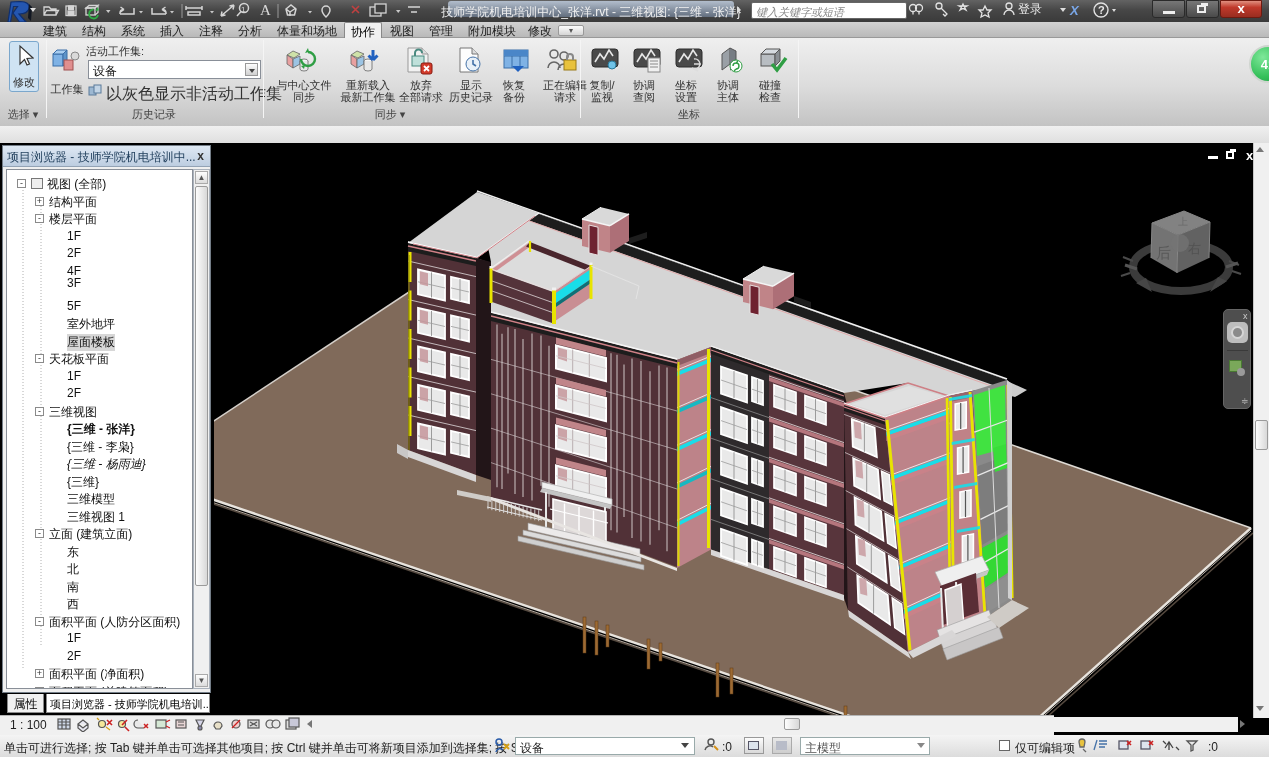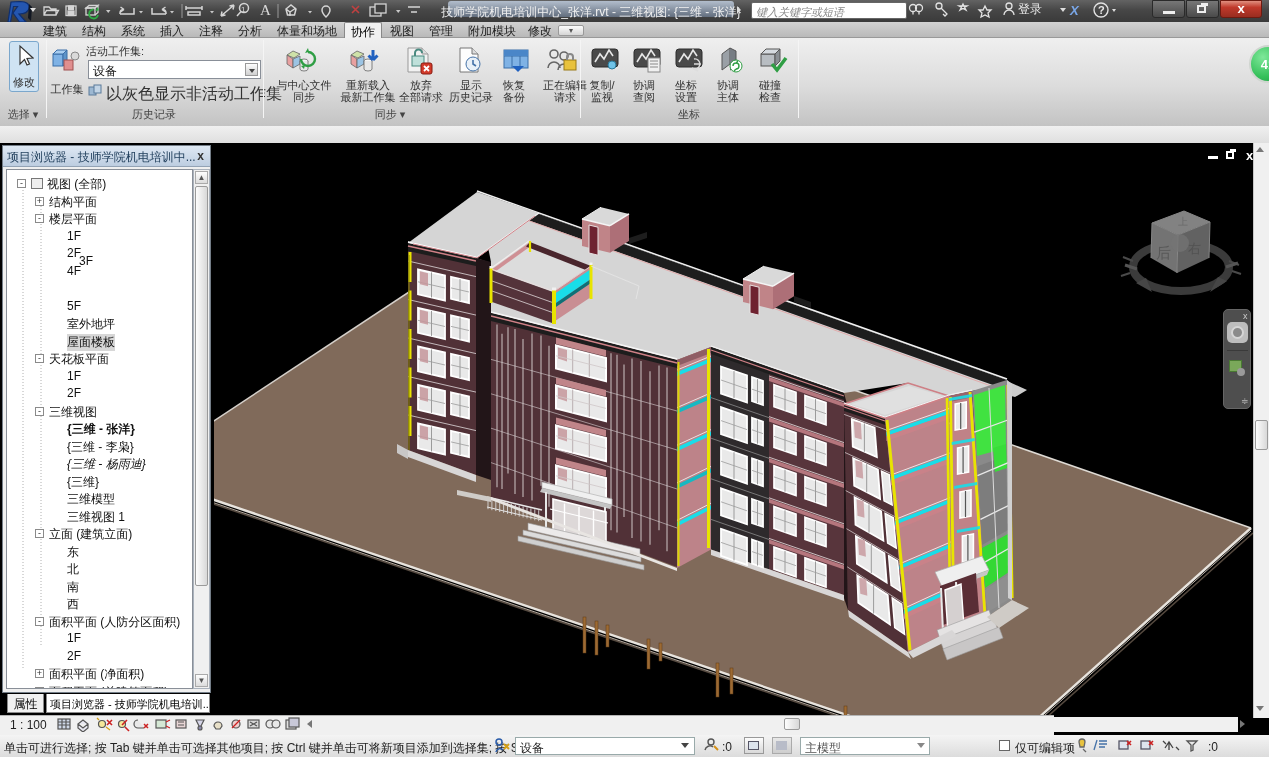--- a/index.html
+++ b/index.html
@@ -693,21 +693,21 @@
       </svg>
 <div class="abs" style="left:10px;top:9px;width:9px;height:9px;background:#fff;border:1px solid #8a8a8a;font-size:9px;line-height:7px;text-align:center;color:#333">-</div>
 <div class="abs" style="left:24px;top:8px;width:12px;height:11px;border:1px solid #777;background:#eee"></div>
 <div class="ti" style="left:40px;top:6px;">视图 (全部)</div>
 <div class="abs" style="left:28px;top:26.5px;width:9px;height:9px;background:#fff;border:1px solid #8a8a8a;font-size:9px;line-height:7px;text-align:center;color:#333">+</div>
 <div class="ti" style="left:42px;top:23.5px;">结构平面</div>
 <div class="abs" style="left:28px;top:44.0px;width:9px;height:9px;background:#fff;border:1px solid #8a8a8a;font-size:9px;line-height:7px;text-align:center;color:#333">-</div>
 <div class="ti" style="left:42px;top:41.0px;">楼层平面</div>
 <div class="ti" style="left:60px;top:58.5px;">1F</div>
 <div class="ti" style="left:60px;top:76.0px;">2F</div>
-<div class="ti" style="left:60px;top:84px;margin-left:12px;">3F</div>
+<div class="ti" style="left:60px;top:106px;">3F</div>
 <div class="ti" style="left:60px;top:94px;">4F</div>
 <div class="ti" style="left:60px;top:128.5px;">5F</div>
 <div class="ti" style="left:60px;top:146.0px;">室外地坪</div>
 <div class="ti" style="left:60px;top:163.5px;background:#d7d7d7;">屋面楼板</div>
 <div class="abs" style="left:28px;top:184.0px;width:9px;height:9px;background:#fff;border:1px solid #8a8a8a;font-size:9px;line-height:7px;text-align:center;color:#333">-</div>
 <div class="ti" style="left:42px;top:181.0px;">天花板平面</div>
 <div class="ti" style="left:60px;top:198.5px;">1F</div>
 <div class="ti" style="left:60px;top:216.0px;">2F</div>
 <div class="abs" style="left:28px;top:236.5px;width:9px;height:9px;background:#fff;border:1px solid #8a8a8a;font-size:9px;line-height:7px;text-align:center;color:#333">-</div>
 <div class="ti" style="left:42px;top:233.5px;">三维视图</div>

